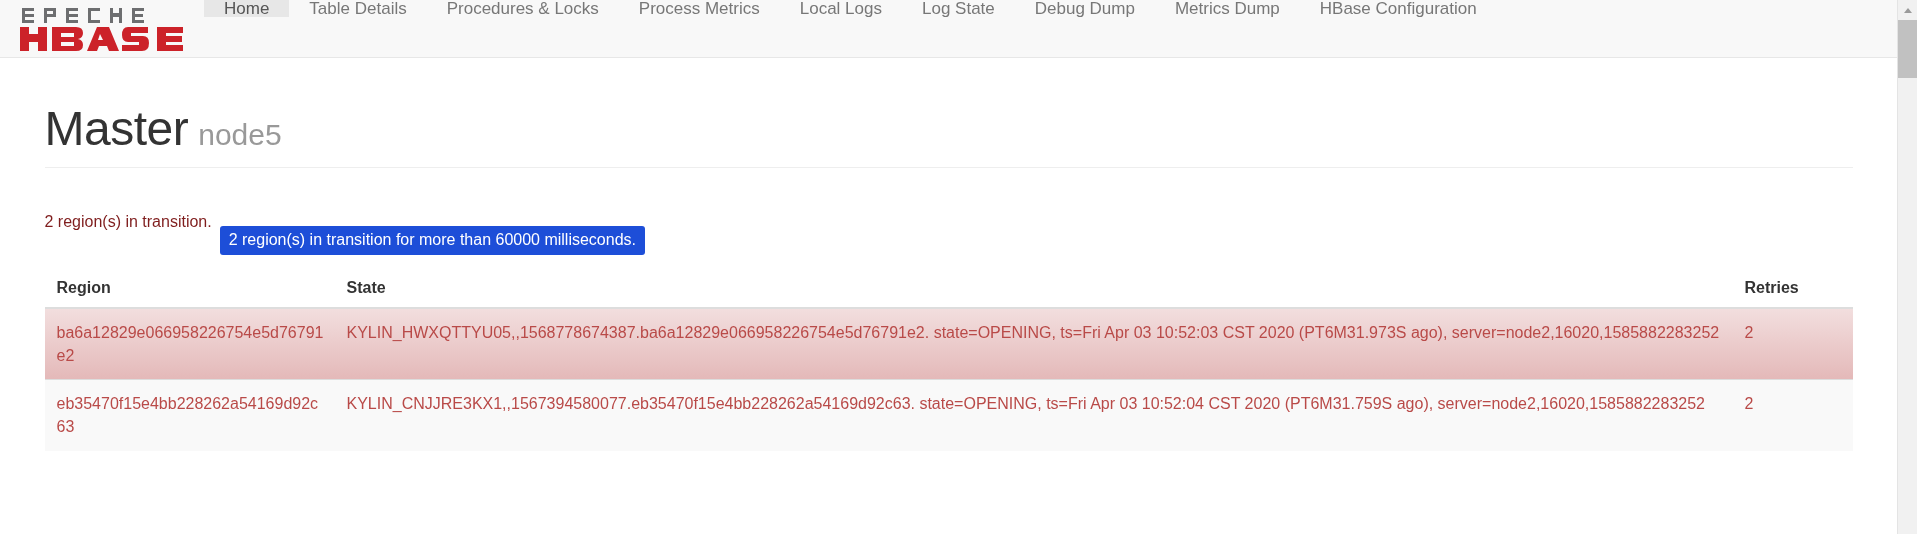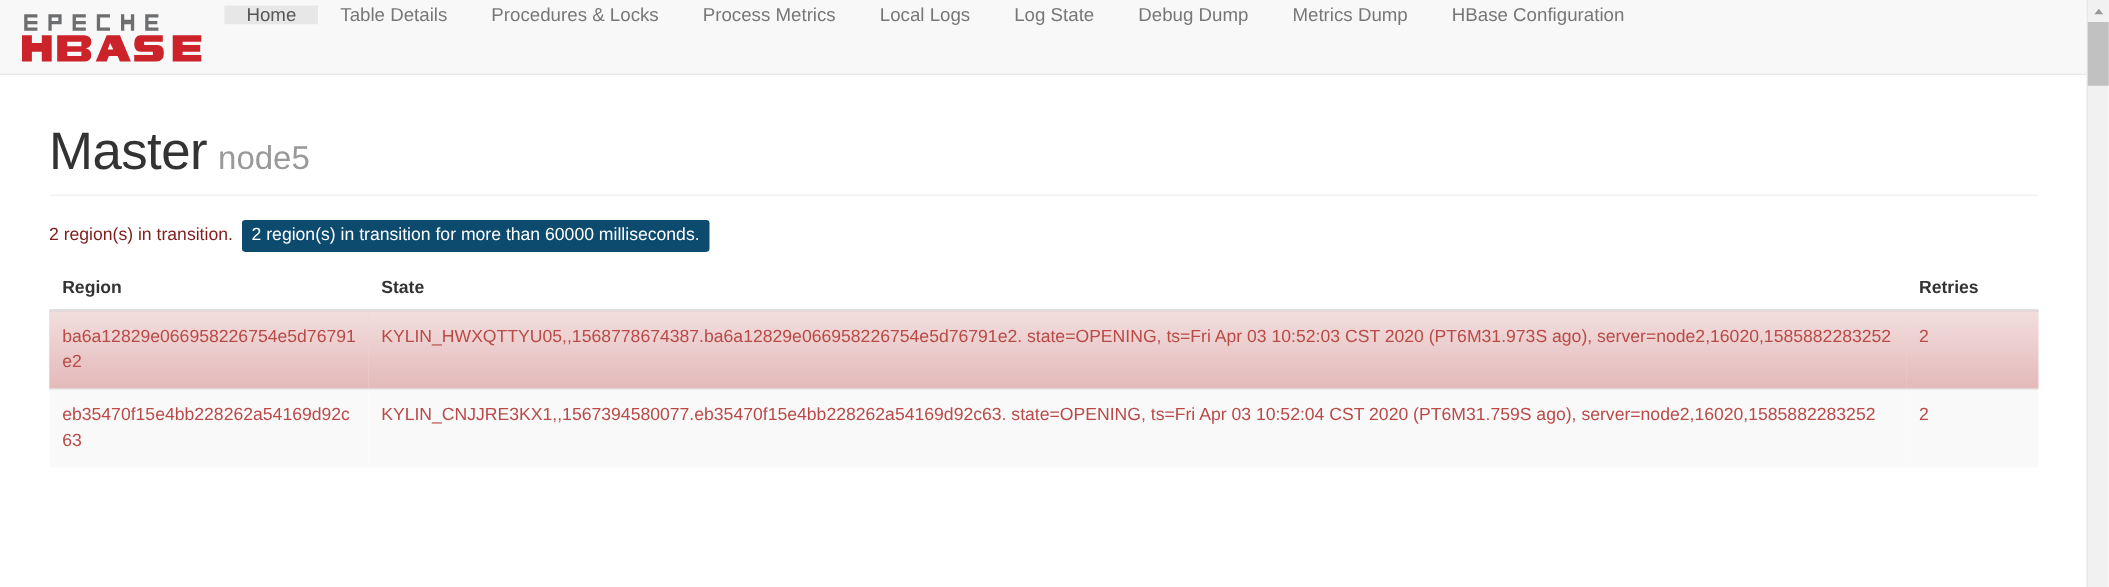--- a/index.html
+++ b/index.html
@@ -22,21 +22,21 @@
   .page {
     width: 1897px;
     height: 534px;
     overflow: hidden;
     position: relative;
     background: #ffffff;
   }
 
   
   .navbar {
-    height: 68px;
+    height: 58px;
     background: #f8f8f8;
     border-bottom: 1px solid #e7e7e7;
     display: flex;
     align-items: center;
     padding-left: 16px;
   }
   .brand {
     display: block;
     width: 172px;
     height: 46px;
@@ -116,27 +116,28 @@
     align-items: center;
     flex-wrap: wrap;
   }
   .status-text {
     color: #7f1d1d;
     margin-right: 8px;
     text-align: right;
   }
   .badge-danger {
     display: inline-block;
-    background: #0c4a6e;
+    background: #1d4ed8;
     color: #ffffff;
     font-size: 16px;
     line-height: 1;
     padding: 6px 9px 7px 9px;
     border-radius: 3px;
     white-space: nowrap;
+    margin-top: 36px;
   }
 
   
   table.rit {
     width: 100%;
     border-collapse: collapse;
     font-size: 16px;
     table-layout: fixed;
   }
   table.rit th {

